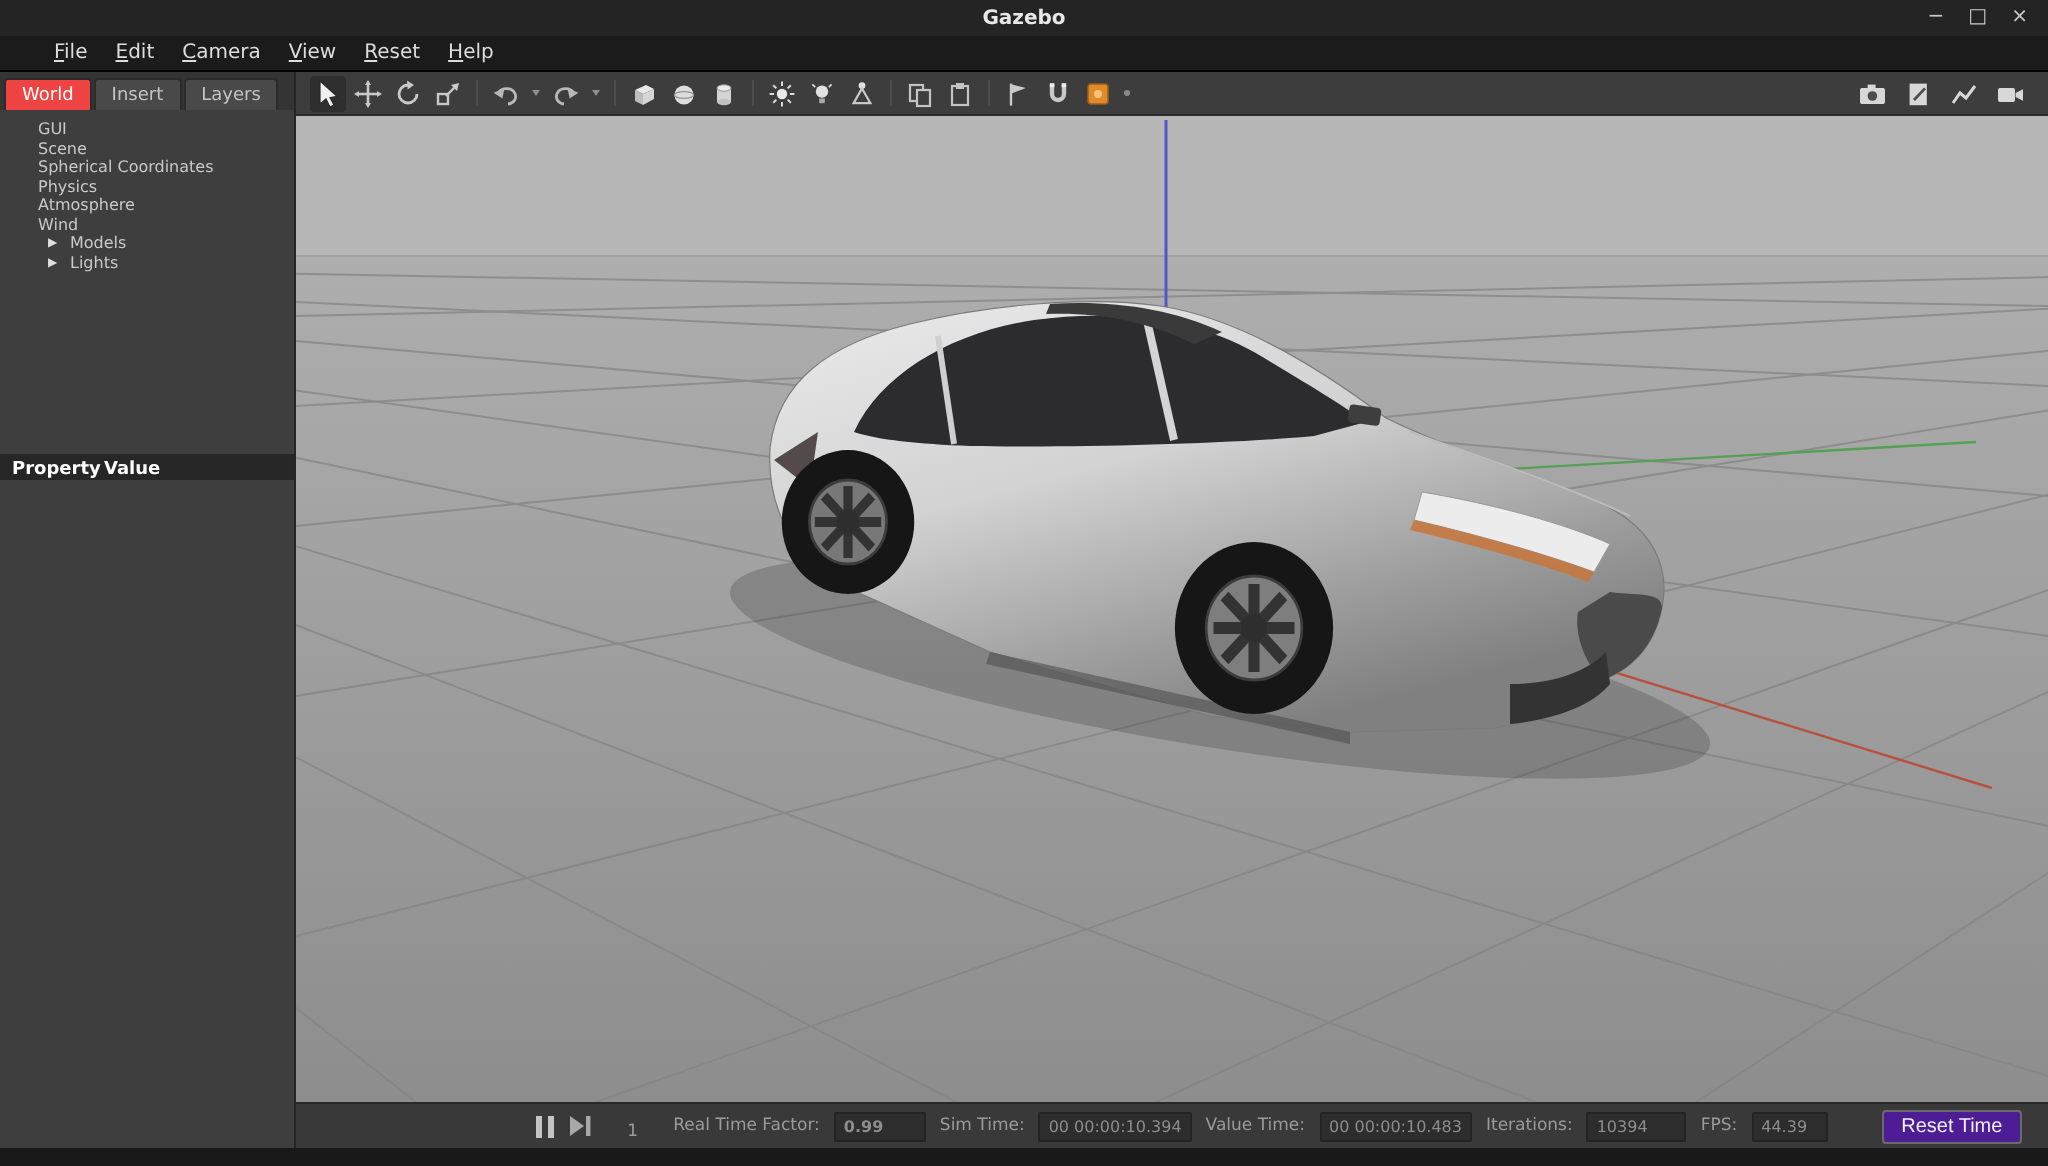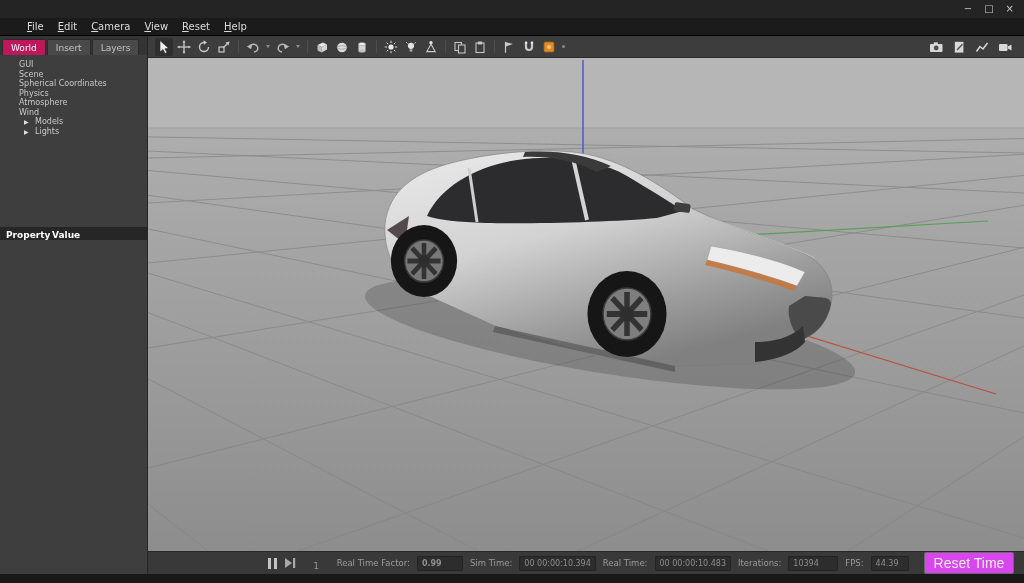--- a/index.html
+++ b/index.html
@@ -18,21 +18,21 @@
   .menu-item::first-letter { text-decoration:underline; }
 
   
   .content { display:flex; height:538px; }
 
   
   .sidebar { width:148px; background:#3e3e3e; border-right:1px solid #252525; display:flex; flex-direction:column; }
   .tabs { display:flex; gap:1px; padding:3px 2px 0 2px; background:#343434; }
   .tab { font-size:9px; color:#c4c4c4; background:#494949; border:1px solid #2b2b2b; border-bottom:none;
          border-radius:2px 2px 0 0; padding:3px 8px 2px 8px; }
-  .tab.active { background:#be185d; color:#ffffff; }
+  .tab.active { background:#ef4444; color:#ffffff; }
   .tree { height:172px; padding-top:5px; overflow:hidden; }
   .tree-item { display:flex; align-items:center; height:9.5px; padding-left:19px; font-size:8px; color:#c9c9c9; }
   .tree-item.expandable { padding-left:8px;margin-left:16px; }
   .tree-item .caret { width:0; }
   .tree-item.expandable .caret { width:11px; font-size:6px; color:#e0e0e0; }
   .tree-item.expandable .caret::before { content:"\25B6"; }
   .prop-header { height:13px; background:#262626; display:flex; align-items:flex-end; font-size:9px; font-weight:bold; color:#ffffff; }
   .prop-header .col-prop { padding-left:6px; width:50px; }
   .prop-header .col-val { padding-left:2px; }
   .prop-body { flex:1; background:#3e3e3e; }
@@ -52,31 +52,32 @@
   .scene svg.world { position:absolute; inset:0; width:100%; height:100%; }
 
   
   .simbar { height:23px; background:#393939; border-top:1px solid #282828; display:flex; align-items:center;
             gap:7px; padding-left:120px; font-size:8.5px; color:#9b9b9b; white-space:nowrap; }
   .sim-icon { display:flex; align-items:center; }
   .lbl { color:#9b9b9b; }
   .val { background:#2d2d2d; border:1px solid #232323; color:#8d8d8d; font-size:8px;
          padding:2px 4px; border-radius:1px; display:inline-block; }
   .val.rtf { min-width:46px;font-weight:bold; } .val.time { min-width:66px; } .val.iter { min-width:50px; } .val.fps { min-width:38px; }
-  .reset-btn { background:#d946ef; border:1px solid #6a6a6a; color:#f0f0f0; font-size:14px;
-               padding:2px 9px; border-radius:2px; margin-left:8px; }
+  .reset-btn { background:#4c1d95; border:1px solid #6a6a6a; color:#f0f0f0; font-size:10px;
+               padding:2px 9px; border-radius:2px; margin-left:20px; }
   .steps-group { display:flex; align-items:center; gap:14px;flex-direction:column; }
   .spin-caret { width:0; height:0; border-left:3px solid transparent; border-right:3px solid transparent; border-top:4px solid #9a9a9a; }
 
   .bottom-strip { height:9px; background:#191919; }
 </style>
 </head>
 <body>
 
 <div class="titlebar">
+  <div class="title">Gazebo</div>
   <div class="win-controls">
     <span>−</span>
     <span>□</span>
     <span>×</span>
   </div>
 </div>
 
 <div class="menubar">
   <span class="menu-item">File</span>
   <span class="menu-item">Edit</span>
@@ -412,21 +413,21 @@
       </span>
       <span class="steps-group">
         <span class="lbl">Steps:</span>
         <span class="lbl">1</span>
         <span class="spin-caret"></span>
       </span>
       <span class="lbl">Real Time Factor:</span>
       <span class="val rtf">0.99</span>
       <span class="lbl">Sim Time:</span>
       <span class="val time">00 00:00:10.394</span>
-      <span class="lbl">Real Time:</span>
+      <span class="lbl">Value Time:</span>
       <span class="val time">00 00:00:10.483</span>
       <span class="lbl">Iterations:</span>
       <span class="val iter">10394</span>
       <span class="lbl">FPS:</span>
       <span class="val fps">44.39</span>
       <button class="reset-btn">Reset Time</button>
     </div>
   </div>
 </div>
 

